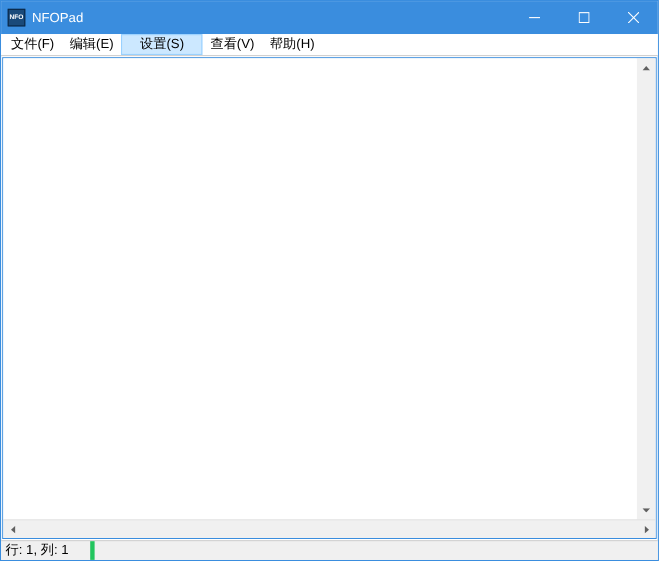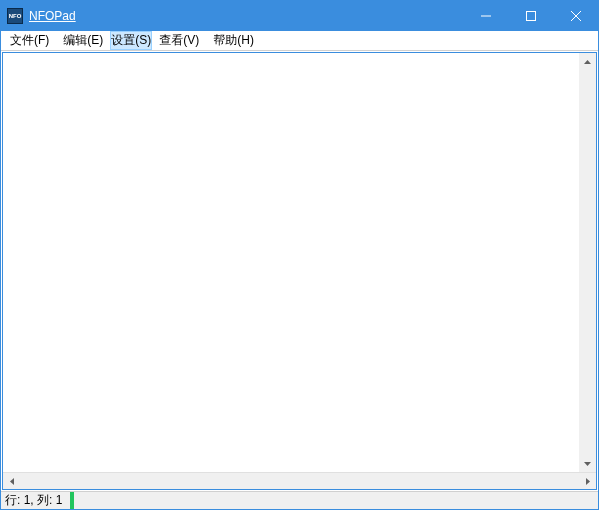--- a/index.html
+++ b/index.html
@@ -40,21 +40,20 @@
       align-items: center;
       justify-content: center;
       font-size: 6px;
       font-weight: bold;
       color: #fff;
       margin-right: 6px;
     }
     .title-text {
       flex: 1;
       font-size: 12px;
-      text-decoration: underline;
     }
     .window-controls {
       display: flex;
       height: 100%;
     }
     .window-control {
       width: 45px;
       height: 100%;
       display: flex;
       align-items: center;
@@ -75,21 +74,21 @@
       cursor: pointer;
       display: flex;
       align-items: center;
       color: #000000;
       font-size: 12px;
       text-align: right;
     }
     .menu-item.highlighted {
       background: #cce8ff;
       border: 1px solid #99d1ff;
-      padding: 1px 0;
+      padding: 1px 16px;
     }
     .editor-container {
       flex: 1;
       border: 1px solid #3a8dde;
       margin: 1px;
       position: relative;
       background: #ffffff;
       display: flex;
       flex-direction: column;
     }
@@ -152,21 +151,21 @@
       background: #f0f0f0;
       border-top: 1px solid #d0d0d0;
       display: flex;
       align-items: center;
       padding: 0 4px;
       font-size: 12px;
       color: #000000;
     }
     .status-cell {
       border-right: 4px solid #22c55e;
-      padding-right: 8px;
+      padding-right: 20px;
       height: 100%;
       display: flex;
       align-items: center;
       min-width: 60px;
     }
   </style>
 </head>
 <body>
 
 <div class="window">

